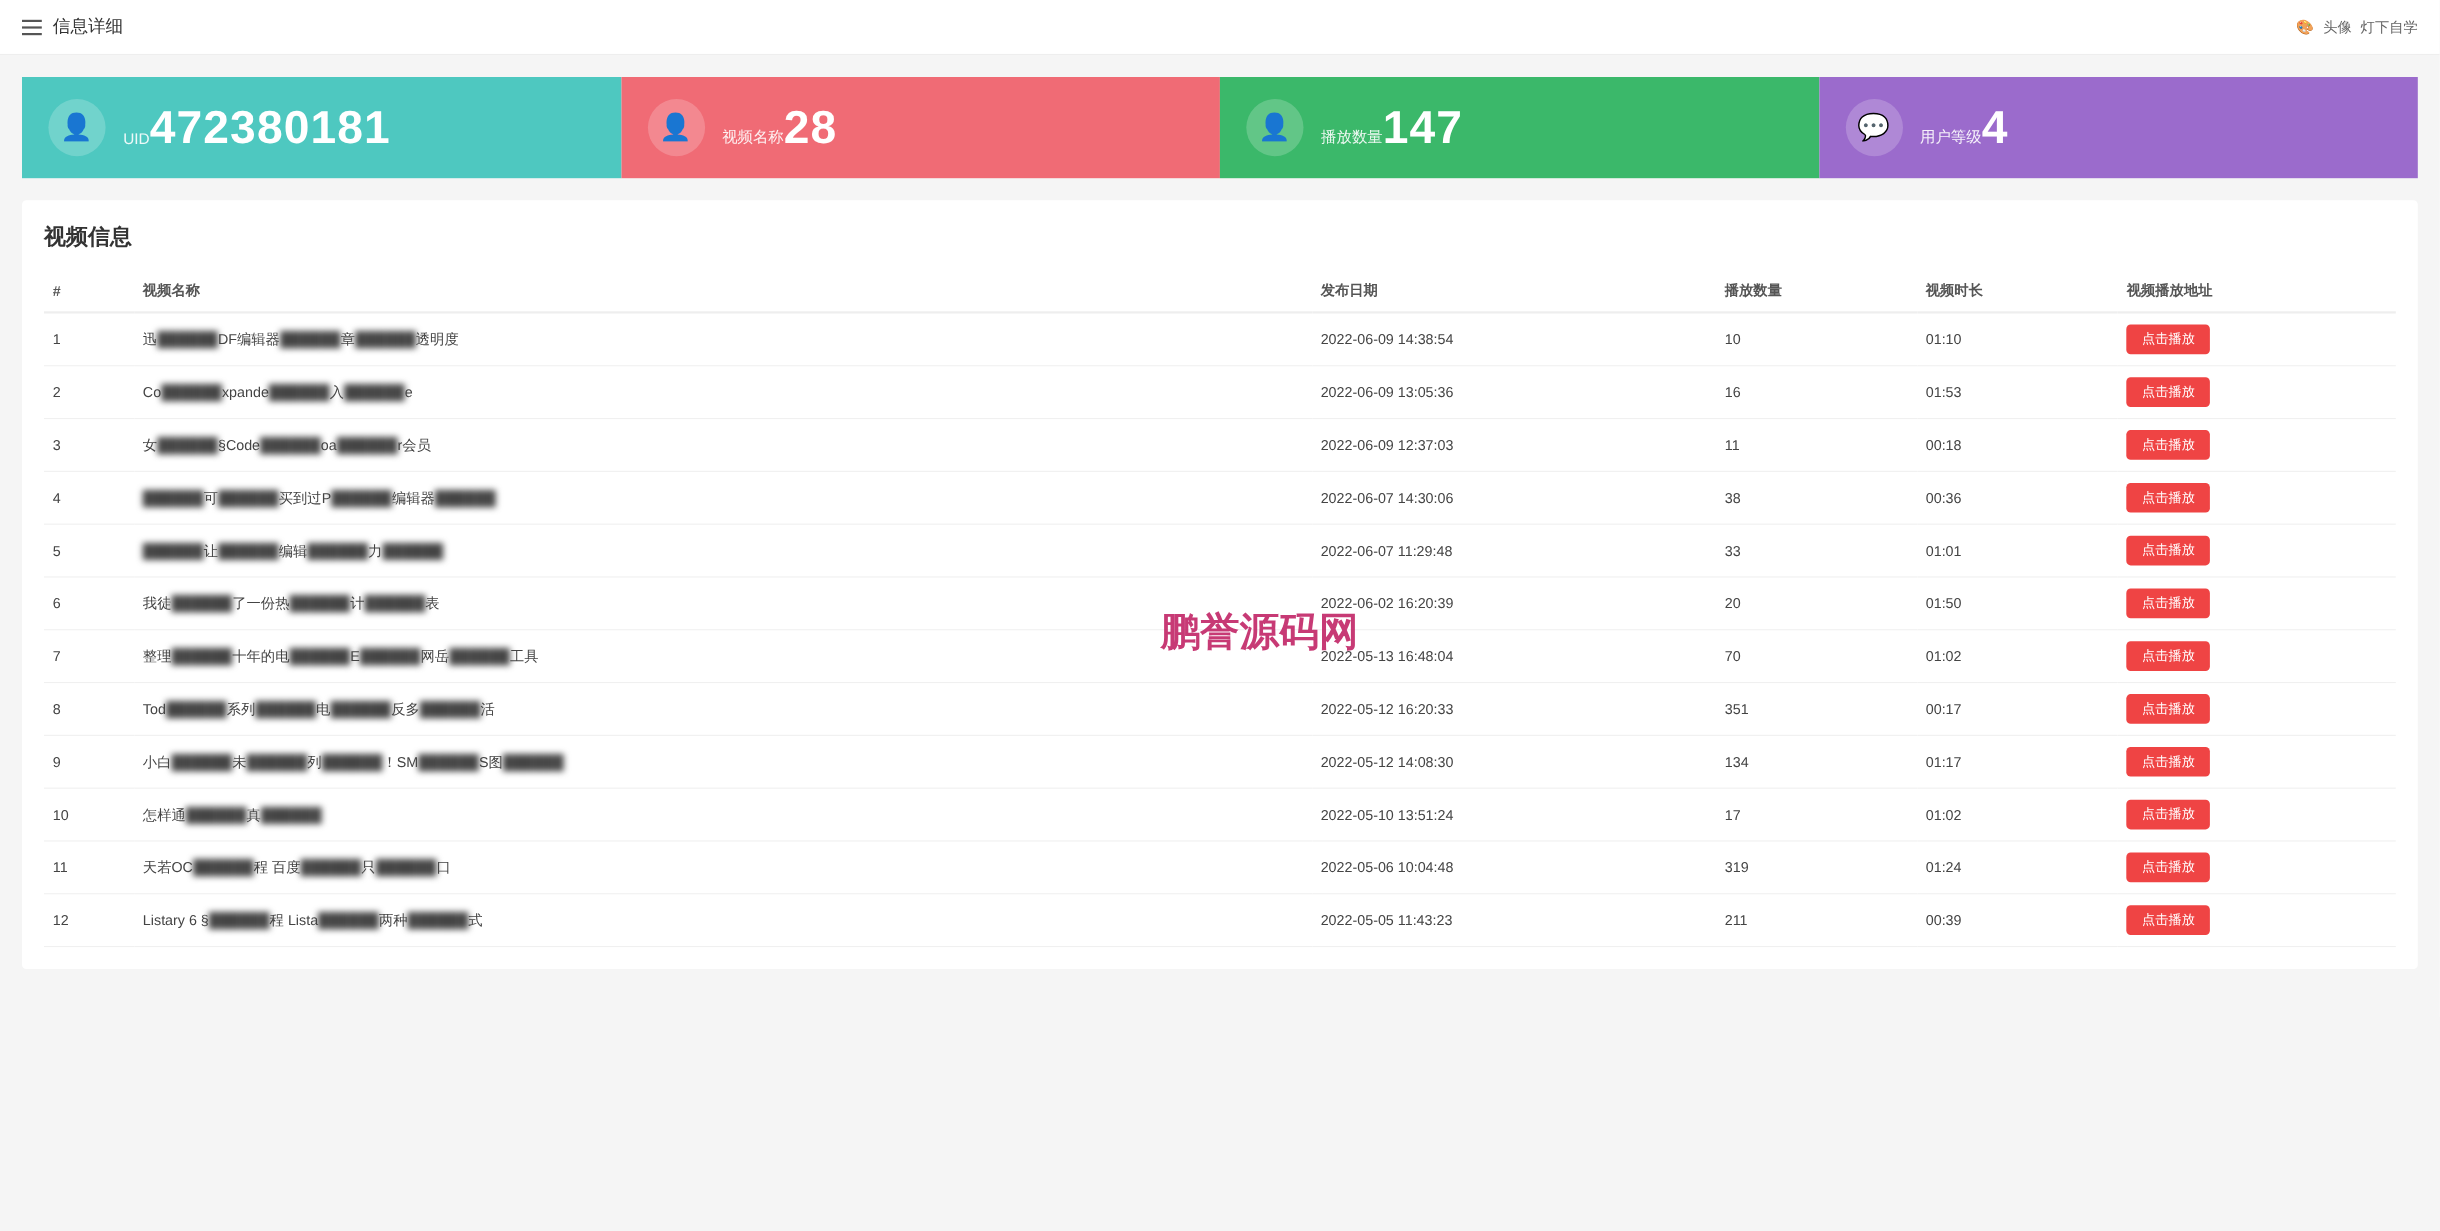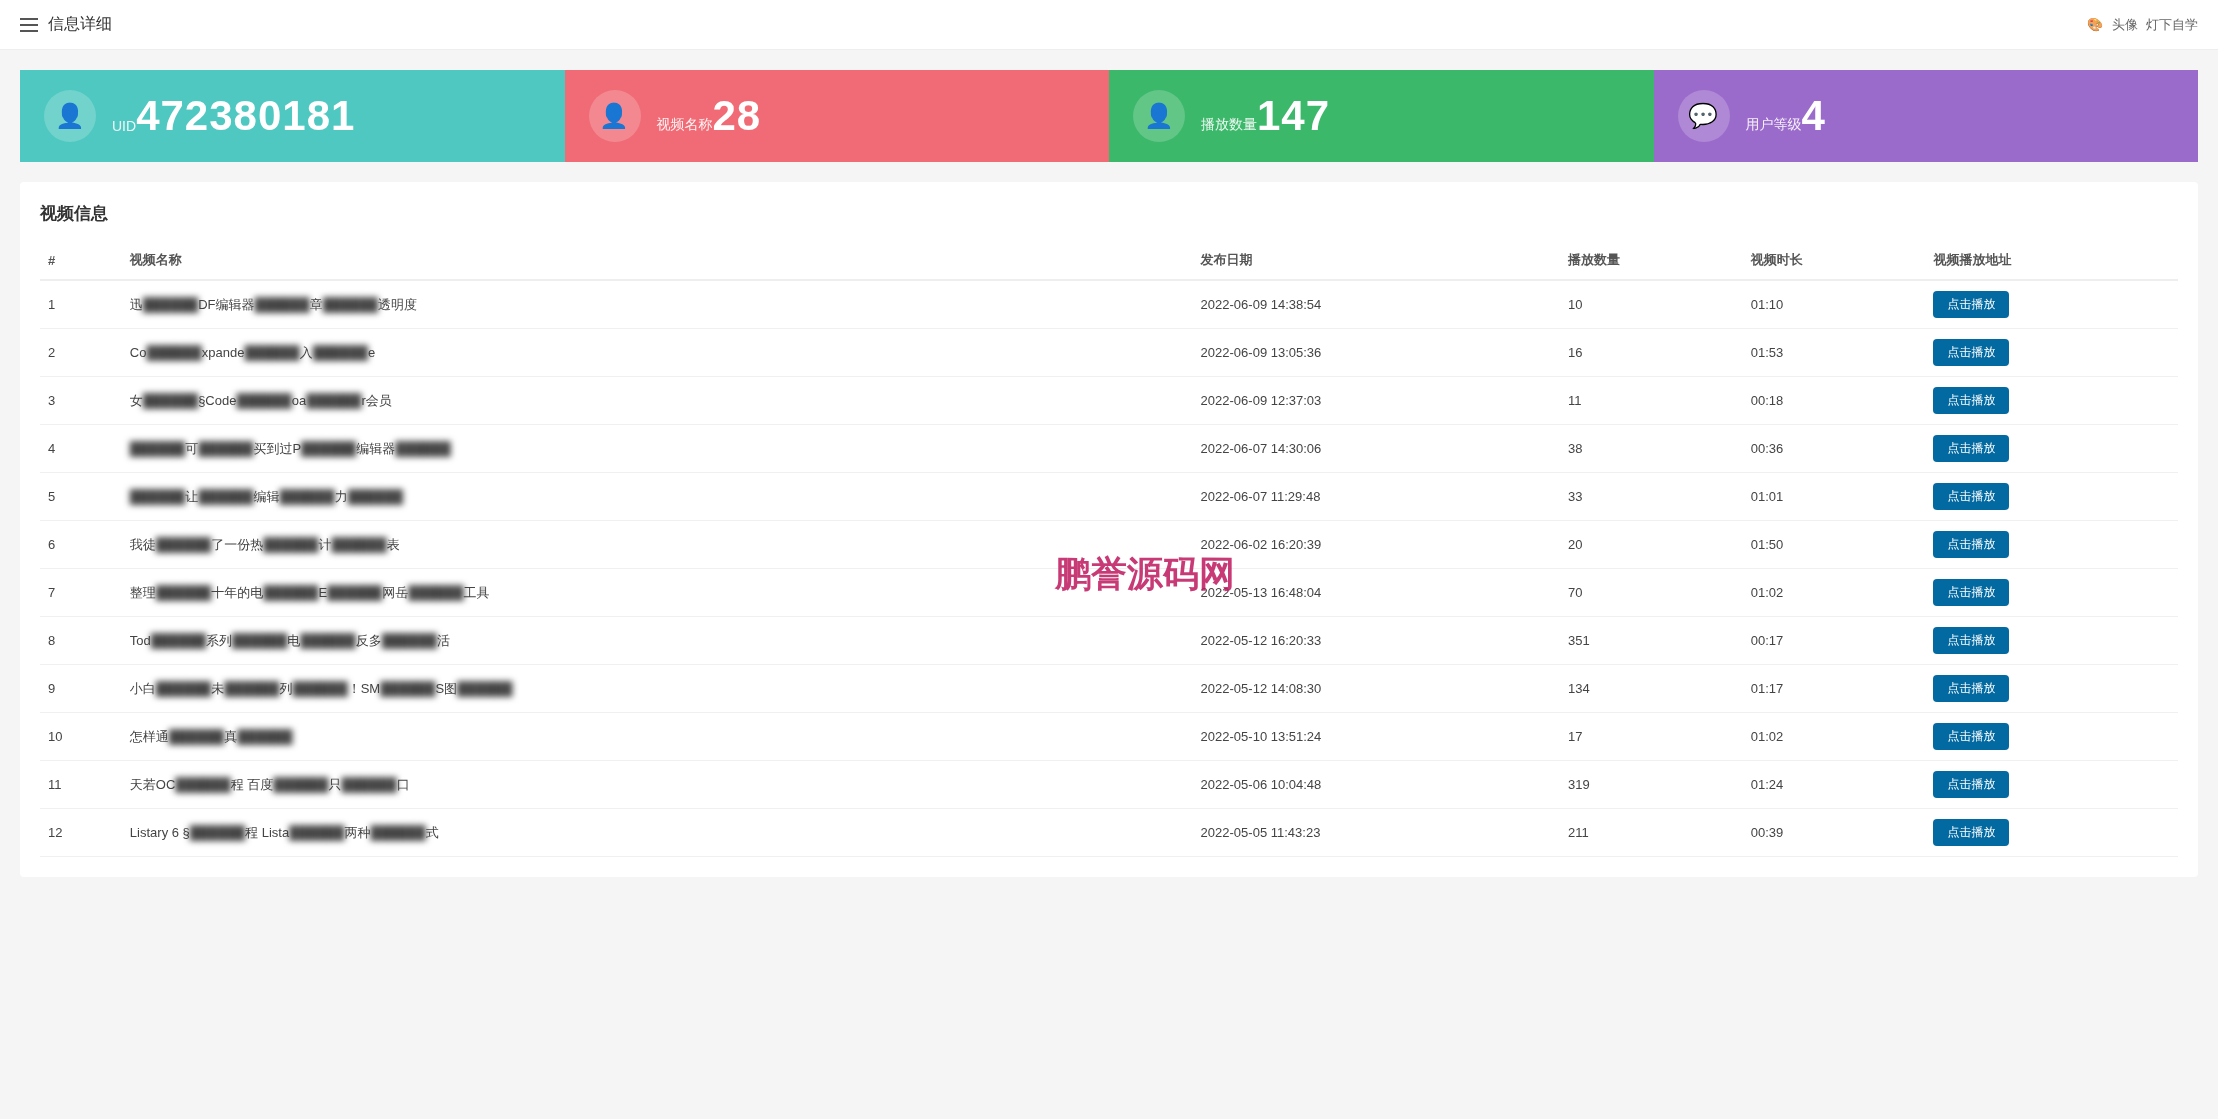--- a/index.html
+++ b/index.html
@@ -90,21 +90,21 @@
       letter-spacing: 1px;
     }
 
     .section {
       background: #fff;
       margin: 20px;
       padding: 20px;
       border-radius: 4px;
     }
     .section-title {
-      font-size: 17px;
+      font-size: 20px;
       font-weight: 600;
       margin-bottom: 16px;
       color: #333;
     }
 
     table {
       width: 100%;
       border-collapse: collapse;
     }
     thead tr {
@@ -120,21 +120,21 @@
     tbody tr {
       border-bottom: 1px solid #f0f0f0;
     }
     tbody td {
       padding: 10px 8px;
       font-size: 13px;
       color: #444;
     }
 
     .play-btn {
-      background: #0369a1;
+      background: #ef4444;
       color: #fff;
       border: none;
       border-radius: 4px;
       padding: 5px 14px;
       cursor: pointer;
       font-size: 12px;
       white-space: nowrap;
     }
 
     .watermark {

